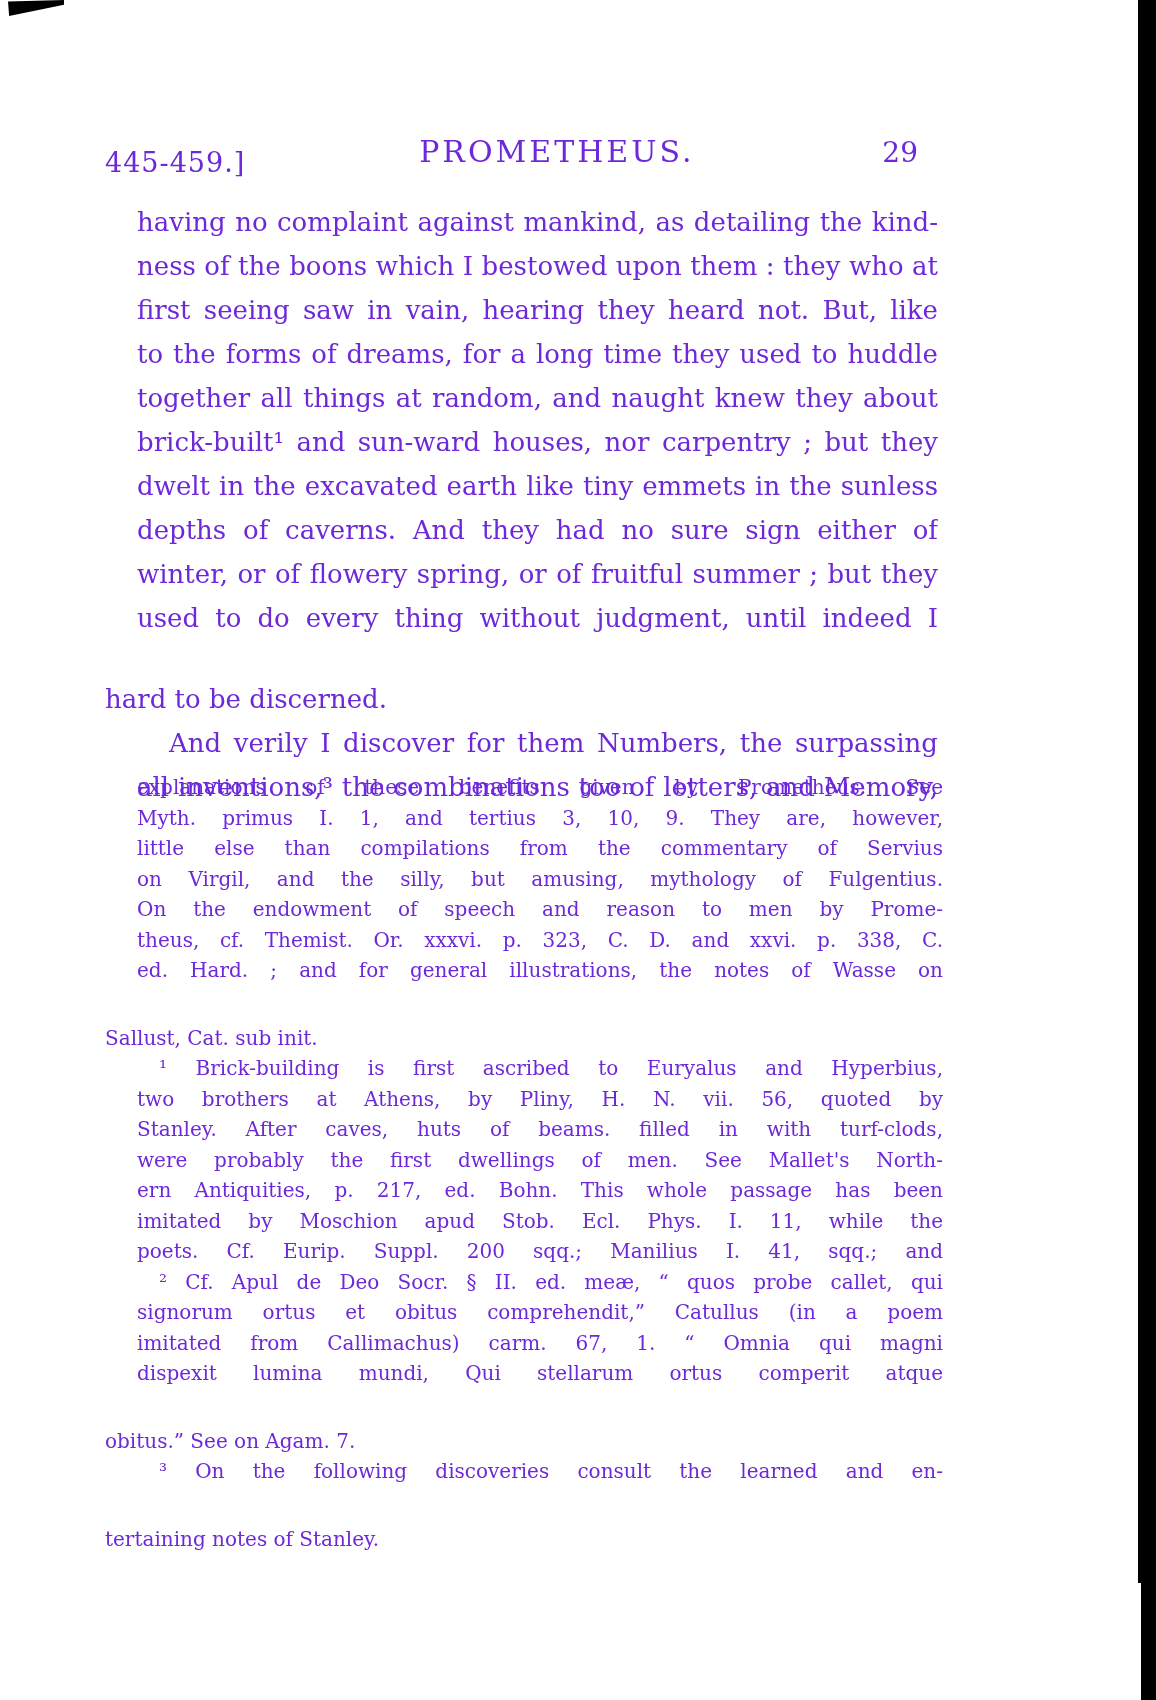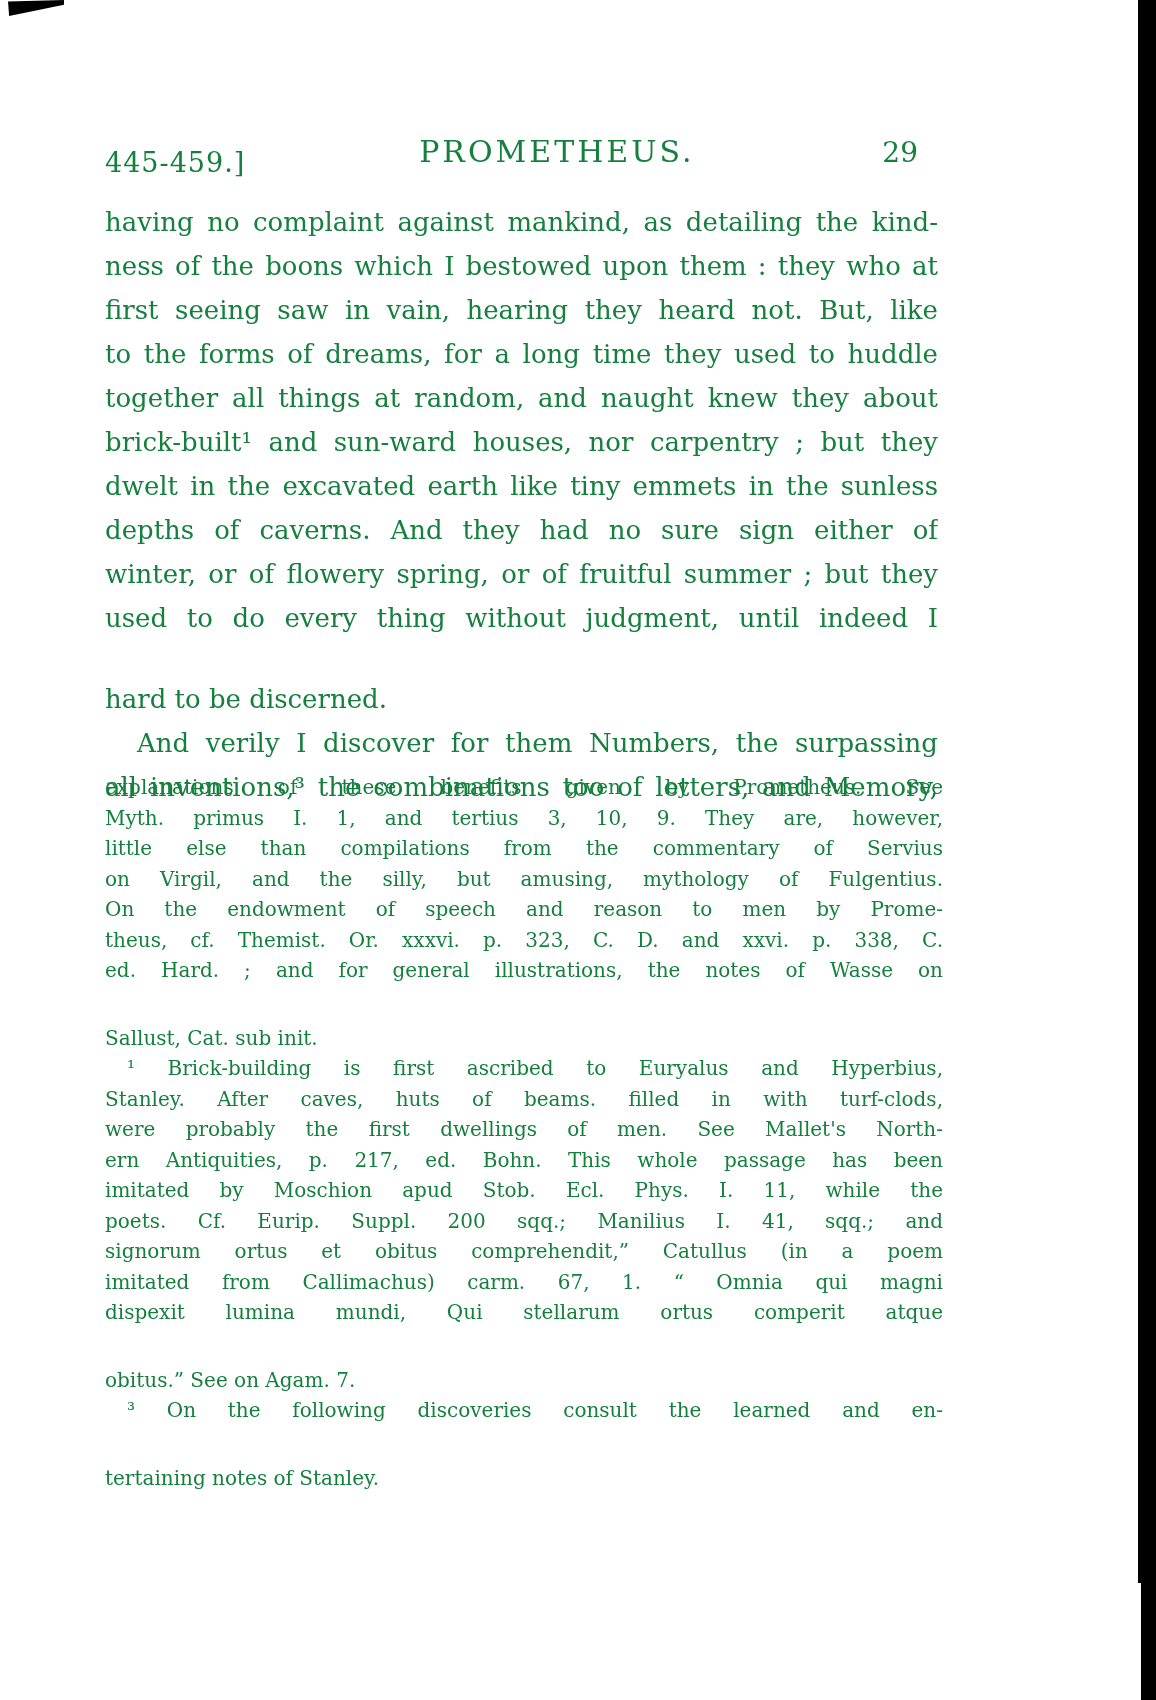--- a/index.html
+++ b/index.html
@@ -7,21 +7,21 @@
     padding: 0;
     background: #ffffff;
   }
   .page {
     position: relative;
     width: 1156px;
     height: 1700px;
     background: #ffffff;
     overflow: hidden;
     font-family: "DejaVu Serif", "Liberation Serif", serif;
-    color: #15803d;
+    color: #6d28d9;
   }
   
   .corner-mark {
     position: absolute;
     left: 8px;
     top: 0;
     width: 56px;
     height: 16px;
     background: #000;
     clip-path: polygon(0 10%, 100% 0, 100% 30%, 2% 100%);
@@ -95,20 +95,21 @@
   }
   .line {
     white-space: nowrap;
     text-align: justify;
     text-align-last: justify;
     overflow: visible;
   }
   .line.just {
     white-space: normal;
     overflow: hidden;
+    margin-left: 32px;
   }
   .line.plain {
     white-space: normal;
     text-align: left;
     text-align-last: left;
     margin-top: 37px;
   }
   .line.indent { text-indent: 32px; }
   .foot-block .line.indent { text-indent: 22px; }
 </style>
@@ -152,25 +153,27 @@
   <div class="foot-block">
       <div class="line just">explanations of these benefits given by Prometheus.  See</div>
       <div class="line just">Myth. primus I. 1, and tertius 3, 10, 9.  They are, however,</div>
       <div class="line just">little else than compilations from the commentary of Servius</div>
       <div class="line just">on Virgil, and the silly, but amusing, mythology of Fulgentius.</div>
       <div class="line just">On the endowment of speech and reason to men by Prome-</div>
       <div class="line just">theus, cf. Themist. Or. xxxvi. p. 323, C. D. and xxvi. p. 338, C.</div>
       <div class="line just">ed. Hard. ; and for general illustrations, the notes of Wasse on</div>
       <div class="line plain">Sallust, Cat. sub init.</div>
       <div class="line just indent">¹ Brick-building is first ascribed to Euryalus and Hyperbius,</div>
+      <div class="line just">two brothers at Athens, by Pliny, H. N. vii. 56, quoted by</div>
       <div class="line just">Stanley.   After caves, huts of beams. filled in with turf-clods,</div>
       <div class="line just">were probably the first dwellings of men.  See Mallet's North-</div>
       <div class="line just">ern Antiquities, p. 217, ed. Bohn.  This whole passage has been</div>
       <div class="line just">imitated by Moschion apud Stob. Ecl. Phys. I. 11, while the</div>
       <div class="line just">poets.  Cf. Eurip. Suppl. 200 sqq.;  Manilius I. 41, sqq.; and</div>
+      <div class="line just indent">² Cf. Apul de Deo Socr. § II. ed. meæ, “ quos probe callet, qui</div>
       <div class="line just">signorum ortus et obitus comprehendit,” Catullus (in a poem</div>
       <div class="line just">imitated from Callimachus) carm. 67, 1.   “ Omnia qui magni</div>
       <div class="line just">dispexit lumina mundi, Qui stellarum ortus comperit atque</div>
       <div class="line plain">obitus.”   See on Agam. 7.</div>
       <div class="line just indent">³ On the following discoveries consult the learned and en-</div>
       <div class="line plain">tertaining notes of Stanley.</div>
     </div>
 
 </div>
 

